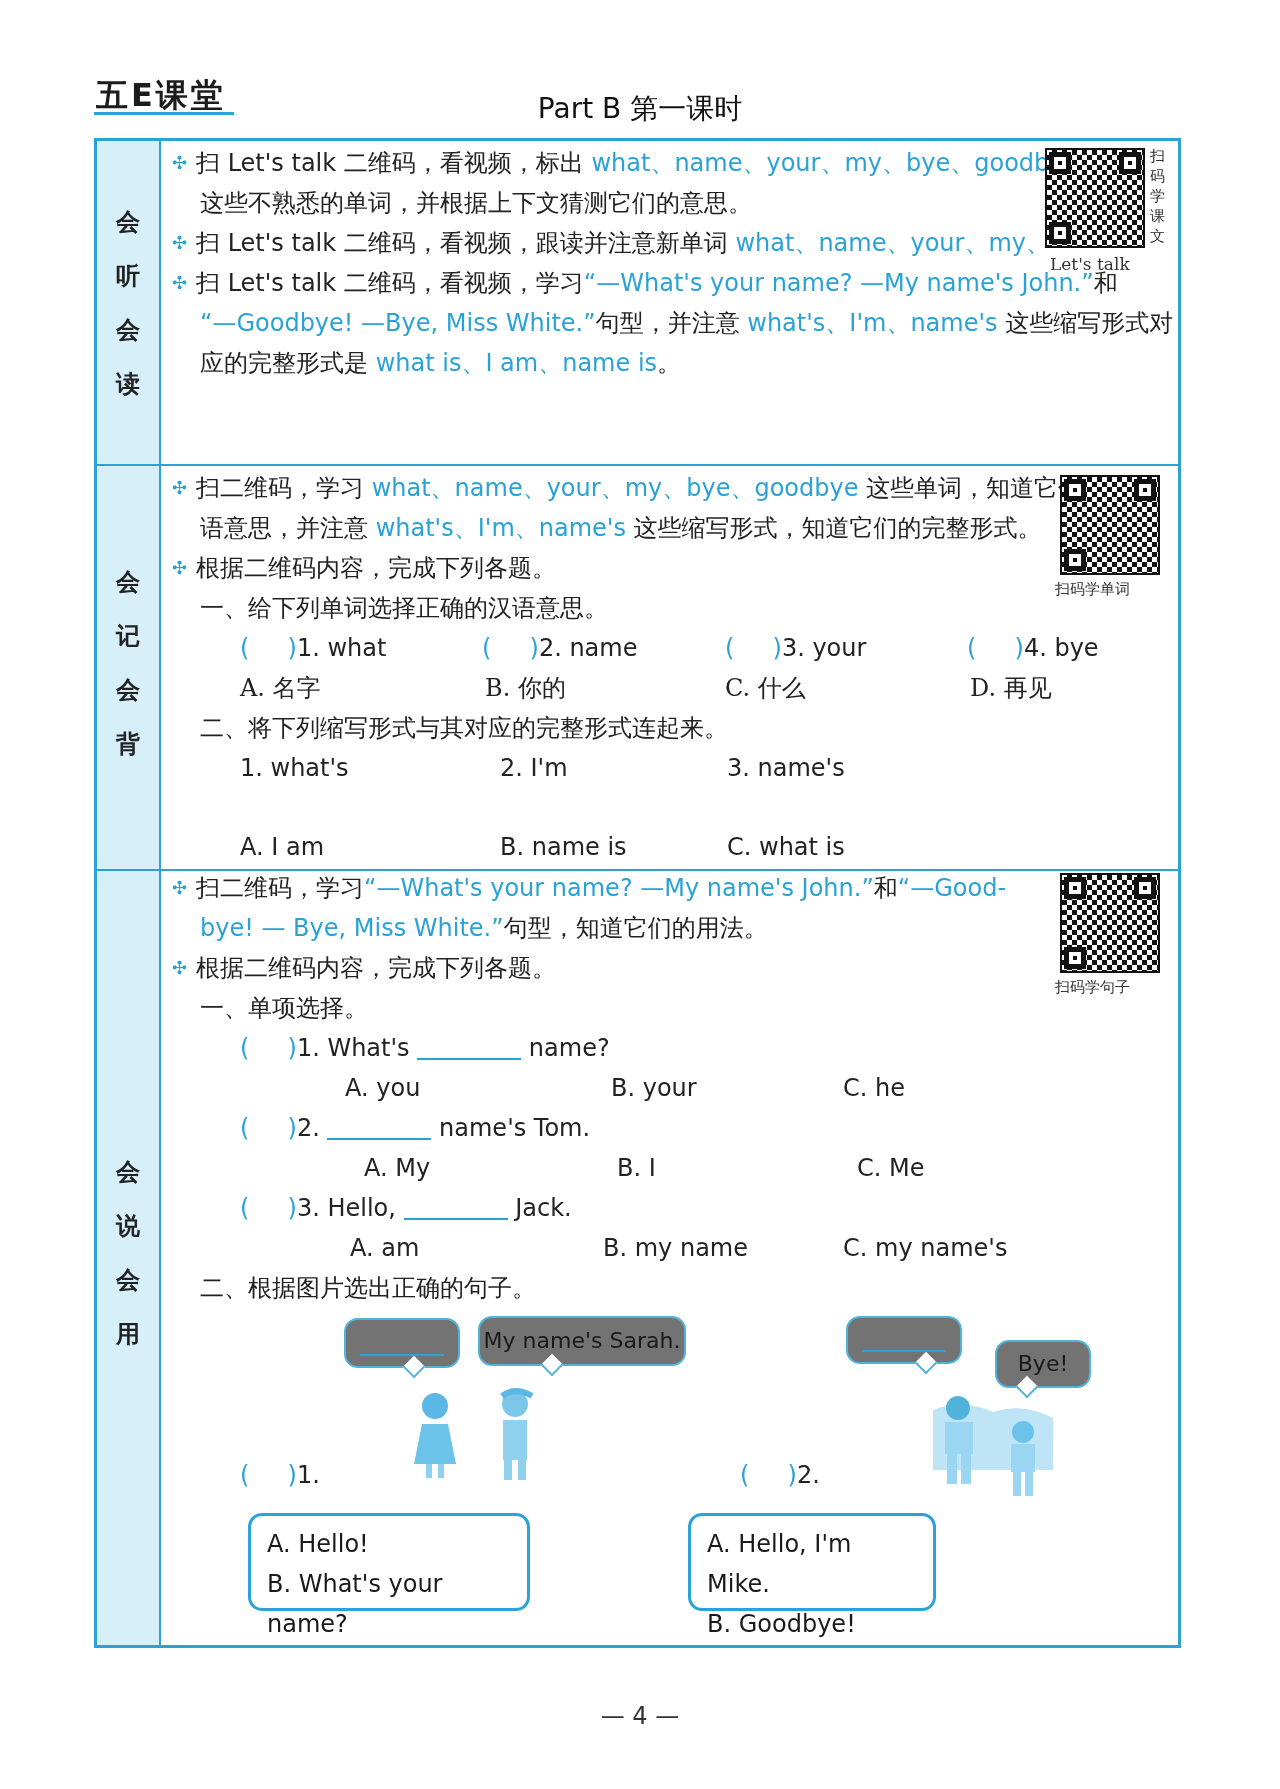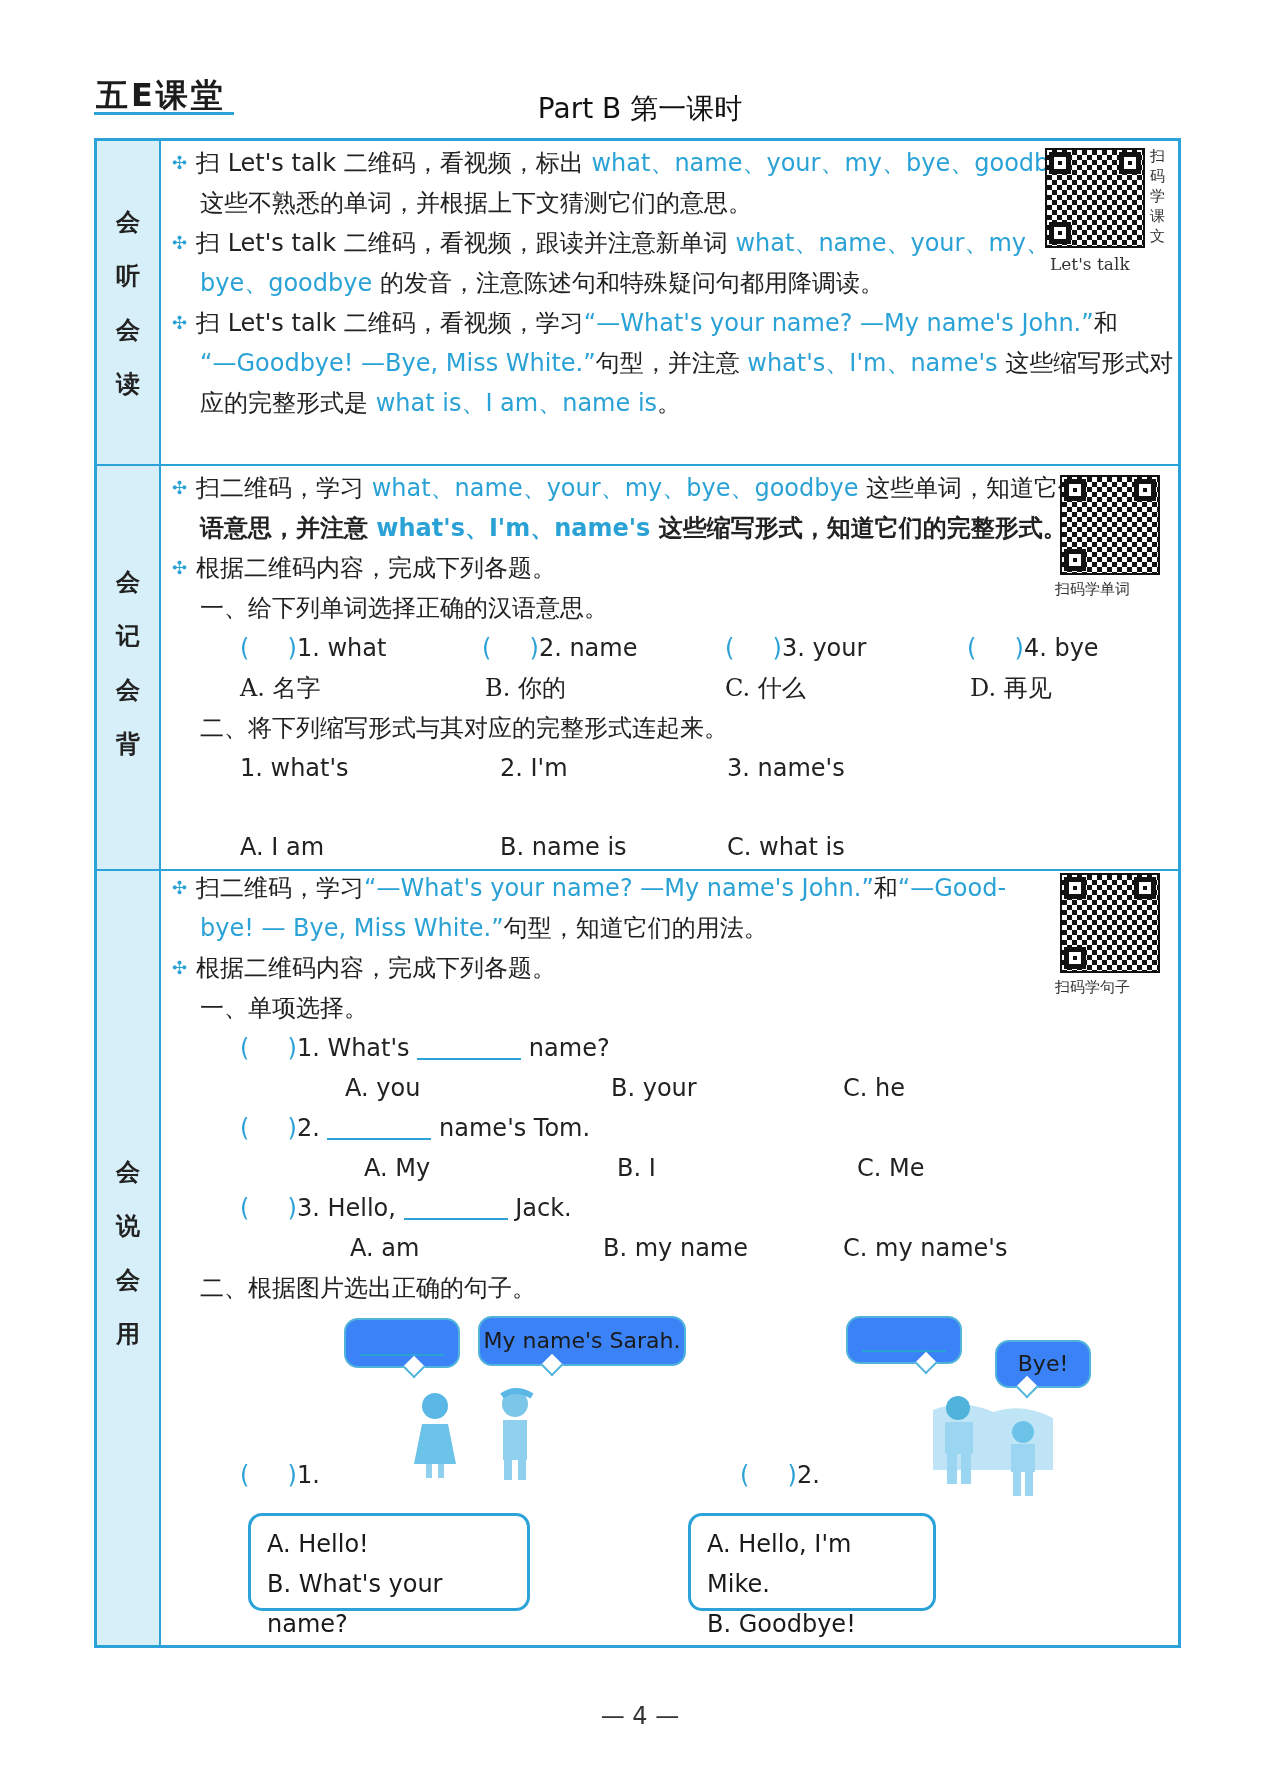--- a/index.html
+++ b/index.html
@@ -19,21 +19,21 @@
   .bullet { color:#2aa2d6; font-size:18px; display:inline-block; width:24px; vertical-align:2px; }
   .paren { color:#2aa2d6; font-family:"DejaVu Sans", sans-serif; }
   .blank { display:inline-block; border-bottom:2px solid #2aa2d6; height:24px; vertical-align:-4px; }
   .qr { background:
       linear-gradient(90deg, transparent 0 0) ,
       repeating-conic-gradient(#111 0 25%, #fff 0 50%) 0 0/10px 10px;
       border:2px solid #111; box-sizing:border-box; }
   .qr .fin { position:absolute; width:22px; height:22px; border:5px solid #111; background:#fff; box-sizing:border-box; }
   .qr .fin::after { content:""; position:absolute; left:4px; top:4px; width:4px; height:4px; background:#111; }
   .qrcap { font-size:15px; color:#333; font-family:"DejaVu Serif", serif; }
-  .bubble { border:2px solid #4fb3dc; border-radius:14px; background:#3b82f6; box-sizing:border-box; font-size:22px; text-align:center; }
+  .bubble { border:2px solid #4fb3dc; border-radius:14px; background:#737373; box-sizing:border-box; font-size:22px; text-align:center; }
   .bubble .tail { position:absolute; width:14px; height:14px; background:#fff; border-right:2px solid #4fb3dc; border-bottom:2px solid #4fb3dc; transform:rotate(45deg); }
   .optbox { border:3px solid #2ba3d8; border-radius:14px; box-sizing:border-box; padding:8px 16px; font-size:24px; line-height:40px; }
   .pagenum { left:0; width:1280px; top:1702px; text-align:center; font-size:24px; color:#333; }
 </style>
 </head>
 <body>
 
 <div class="abs logo">五E课堂</div>
 <div class="abs logo-line"></div>
 <div class="abs page-title">Part B 第一课时</div>
@@ -59,21 +59,20 @@
   <div>会</div>
   <div>说</div>
   <div>会</div>
   <div>用</div>
 </div>
 
 <div class="abs" style="left:172px; top:143px;">
   <div class="line"><span class="bullet">✣</span><span><span class="">扫 </span><span class="en">Let's talk</span><span class=""> 二维码，看视频，标出 </span><span class="blue">what、name、your、my、bye、goodbye</span></span></div>
   <div class="line" style="padding-left:28px;"><span><span class="">这些不熟悉的单词，并根据上下文猜测它们的意思。</span></span></div>
   <div class="line"><span class="bullet">✣</span><span><span class="">扫 </span><span class="en">Let's talk</span><span class=""> 二维码，看视频，跟读并注意新单词 </span><span class="blue">what、name、your、my、</span></span></div>
-  <div class="line" style="padding-left:28px;"><span><span class="blue">bye、goodbye</span><span class=""> 的发音，注意陈述句和特殊疑问句都用降调读。</span></span></div>
   <div class="line"><span class="bullet">✣</span><span><span class="">扫 </span><span class="en">Let's talk</span><span class=""> 二维码，看视频，学习</span><span class="blue">“—What's your name? —My name's John.”</span><span class="">和</span></span></div>
   <div class="line" style="padding-left:28px;"><span><span class="blue">“—Goodbye! —Bye, Miss White.”</span><span class="">句型，并注意 </span><span class="blue">what's、I'm、name's</span><span class=""> 这些缩写形式对</span></span></div>
   <div class="line" style="padding-left:28px;"><span><span class="">应的完整形式是 </span><span class="blue">what is、I am、name is</span><span class="">。</span></span></div>
 </div>
 
 <div class="abs qr" style="left:1045px; top:148px; width:100px; height:100px;">
   <div class="fin" style="left:2px; top:2px;"></div>
   <div class="fin" style="right:2px; top:2px;"></div>
   <div class="fin" style="left:2px; bottom:2px;"></div>
 </div>
@@ -81,21 +80,21 @@
   <div>扫</div>
   <div>码</div>
   <div>学</div>
   <div>课</div>
   <div>文</div>
 </div>
 <div class="abs qrcap en" style="left:1050px; top:254px; font-size:17px;">Let's talk</div>
 
 <div class="abs" style="left:172px; top:468px;">
   <div class="line"><span class="bullet">✣</span><span><span class="">扫二维码，学习 </span><span class="blue">what、name、your、my、bye、goodbye</span><span class=""> 这些单词，知道它们的汉</span></span></div>
-  <div class="line" style="padding-left:28px;font-weight:bold;"><span><span class="">语意思，并注意 </span><span class="blue">what's、I'm、name's</span><span class=""> 这些缩写形式，知道它们的完整形式。</span></span></div>
+  <div class="line" style="padding-left:28px;"><span><span class="">语意思，并注意 </span><span class="blue">what's、I'm、name's</span><span class=""> 这些缩写形式，知道它们的完整形式。</span></span></div>
   <div class="line"><span class="bullet">✣</span><span><span class="">根据二维码内容，完成下列各题。</span></span></div>
   <div class="line" style="padding-left:28px;">一、给下列单词选择正确的汉语意思。</div>
 </div>
 <div class="abs line en" style="left:240px; top:628px; width:900px; height:40px;">
   <span class="abs" style="left:0;"><span class="paren">(&nbsp;&nbsp;&nbsp;&nbsp;&nbsp;)</span><span>1. what</span></span>
   <span class="abs" style="left:242px;"><span class="paren">(&nbsp;&nbsp;&nbsp;&nbsp;&nbsp;)</span><span>2. name</span></span>
   <span class="abs" style="left:485px;"><span class="paren">(&nbsp;&nbsp;&nbsp;&nbsp;&nbsp;)</span><span>3. your</span></span>
   <span class="abs" style="left:727px;text-align:right;"><span class="paren">(&nbsp;&nbsp;&nbsp;&nbsp;&nbsp;)</span><span>4. bye</span></span>
 </div>
 <div class="abs line" style="left:240px; top:668px; width:900px; height:40px;">

